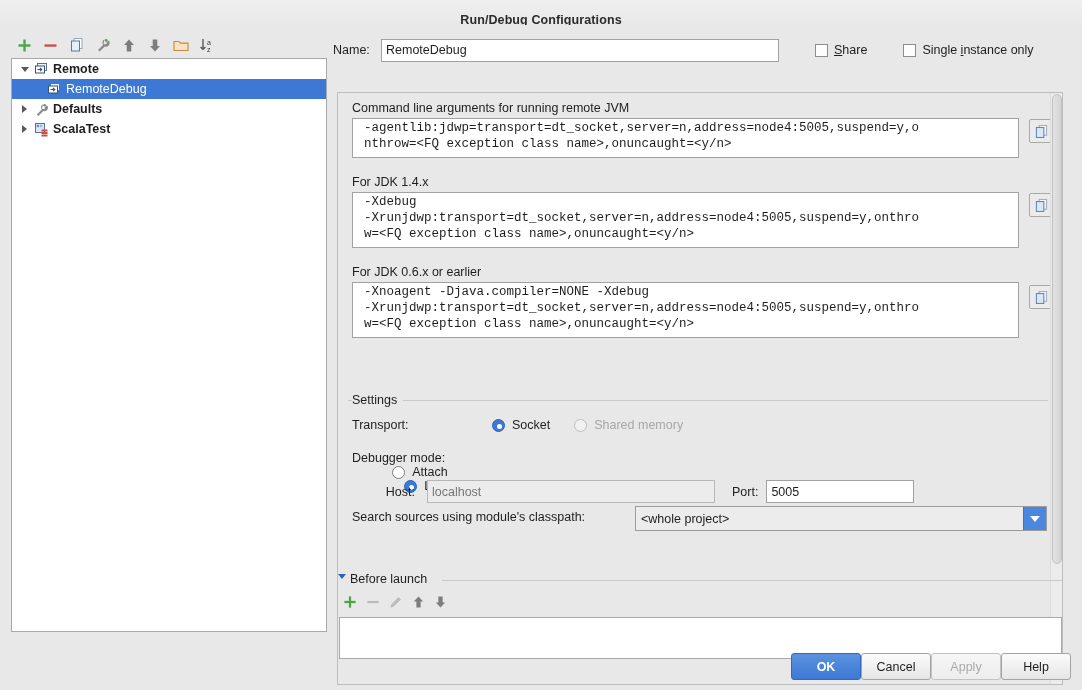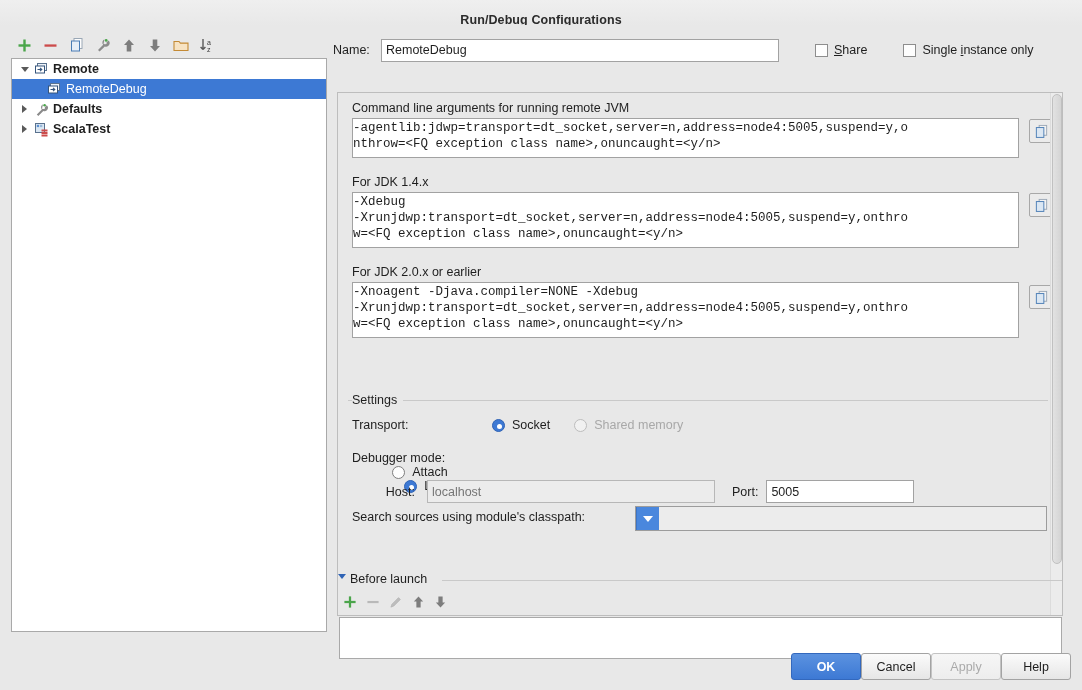--- a/index.html
+++ b/index.html
@@ -115,21 +115,21 @@
   }
   .tab.active {
     background: #bcd0e8; border-color: #9fb7d4;
     z-index: 2;
   }
   .tab:not(.active) { margin-left: -1px; }
 
   
   #pane {
     position: absolute; left: 4px; top: 59px;
-    width: 726px; height: 524px;
+    width: 726px; height: 593px;
     border: 1px solid #bdbdbd;
     background: #e8e8e8;
     overflow: hidden;
   }
   #pane-inner { position: absolute; left: 0; top: 0; right: 12px; bottom: 0; }
 
   
   #pane-scroll {
     position: absolute; right: 0; top: 0; width: 12px; bottom: 0;
     background: #ececec; border-left: 1px solid #dcdcdc;
@@ -140,21 +140,21 @@
     border: 1px solid #c0c0c0; border-radius: 5px;
   }
 
   .fld-label {
     position: absolute; font-size: 12.5px; color: #1e1e1e; white-space: nowrap;
   }
   .ta {
     position: absolute;
     border: 1px solid #a2a2a2; background: #ffffff;
     font-family: "Liberation Mono", monospace; font-size: 12.5px;
-    color: #1e1e1e; padding: 1px 0;
+    color: #1e1e1e; padding: 1px 11px;
     line-height: 16px; resize: none; overflow: hidden;
     white-space: pre; outline: none;
   }
   .copybtn {
     position: absolute; width: 24px; height: 24px;
     border: 1px solid #a8a8a8; background: #ebebeb;
     border-radius: 2px;
     display: flex; align-items: center; justify-content: center;
   }
 
@@ -370,21 +370,21 @@
         <textarea class="ta" style="left: 14px; top: 99px; width: 667px; height: 56px;" spellcheck="false">-Xdebug
 -Xrunjdwp:transport=dt_socket,server=n,address=node4:5005,suspend=y,onthro
 w=&lt;FQ exception class name&gt;,onuncaught=&lt;y/n&gt;</textarea>
         <div class="copybtn" style="left:691px;top:100px;">
           <svg width="15" height="15" viewBox="0 0 16 16">
             <rect x="5.5" y="1.5" width="8" height="10.5" fill="#f3f3f3" stroke="#9aa7b5" stroke-width="1"></rect>
             <rect x="2.5" y="3.8" width="8" height="10.5" fill="#dbe7f3" stroke="#4a7db5" stroke-width="1"></rect>
           </svg>
         </div>
 
-        <span class="fld-label" style="left:14px;top:172px;">For JDK 2.0.x or earlier</span>
+        <span class="fld-label" style="left:14px;top:172px;">For JDK 0.6.x or earlier</span>
         <textarea class="ta" style="left: 14px; top: 189px; width: 667px; height: 56px;" spellcheck="false">-Xnoagent -Djava.compiler=NONE -Xdebug
 -Xrunjdwp:transport=dt_socket,server=n,address=node4:5005,suspend=y,onthro
 w=&lt;FQ exception class name&gt;,onuncaught=&lt;y/n&gt;</textarea>
         <div class="copybtn" style="left:691px;top:192px;">
           <svg width="15" height="15" viewBox="0 0 16 16">
             <rect x="5.5" y="1.5" width="8" height="10.5" fill="#f3f3f3" stroke="#9aa7b5" stroke-width="1"></rect>
             <rect x="2.5" y="3.8" width="8" height="10.5" fill="#dbe7f3" stroke="#4a7db5" stroke-width="1"></rect>
           </svg>
         </div>
 
@@ -419,20 +419,21 @@
           <span class="lbl" style="width:63px;text-align:right;margin-right:12px;">Host:</span>
           <input class="txtinput disabled" style="width: 288px;" type="text" disabled="" placeholder="localhost">
           <span class="lbl" style="margin-left:17px;margin-right:8px;">Port:</span>
           <input class="txtinput" style="width: 148px;" type="text" value="5005">
         </div>
 
         <div class="rowline" style="left:14px;top:417px;align-items:center;">
           <span class="lbl">Search sources using module's classpath:</span>
         </div>
         <div style="position:absolute;left:297px;top:413px;width:412px;height:25px;border:1px solid #9c9c9c;background:#ececec;display:flex;align-items:center;">
+          <span style="flex:1;padding-left:5px;font-size:12.5px;">&lt;whole project&gt;</span>
           <span style="width:23px;height:23px;background:#4a87dd;border-left:1px solid #3d74c4;display:flex;align-items:center;justify-content:center;">
             <i style="border-left:5px solid transparent;border-right:5px solid transparent;border-top:6px solid #ffffff;display:block;"></i>
           </span>
         </div>
 
       </div>
 
       <div id="pane-scroll">
         <div id="pane-thumb"></div>
       </div>

